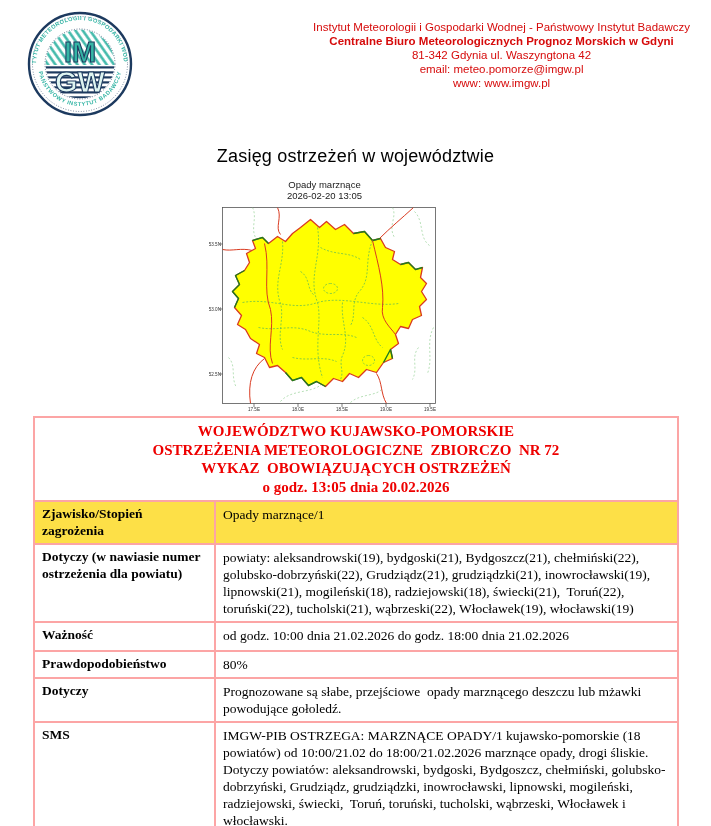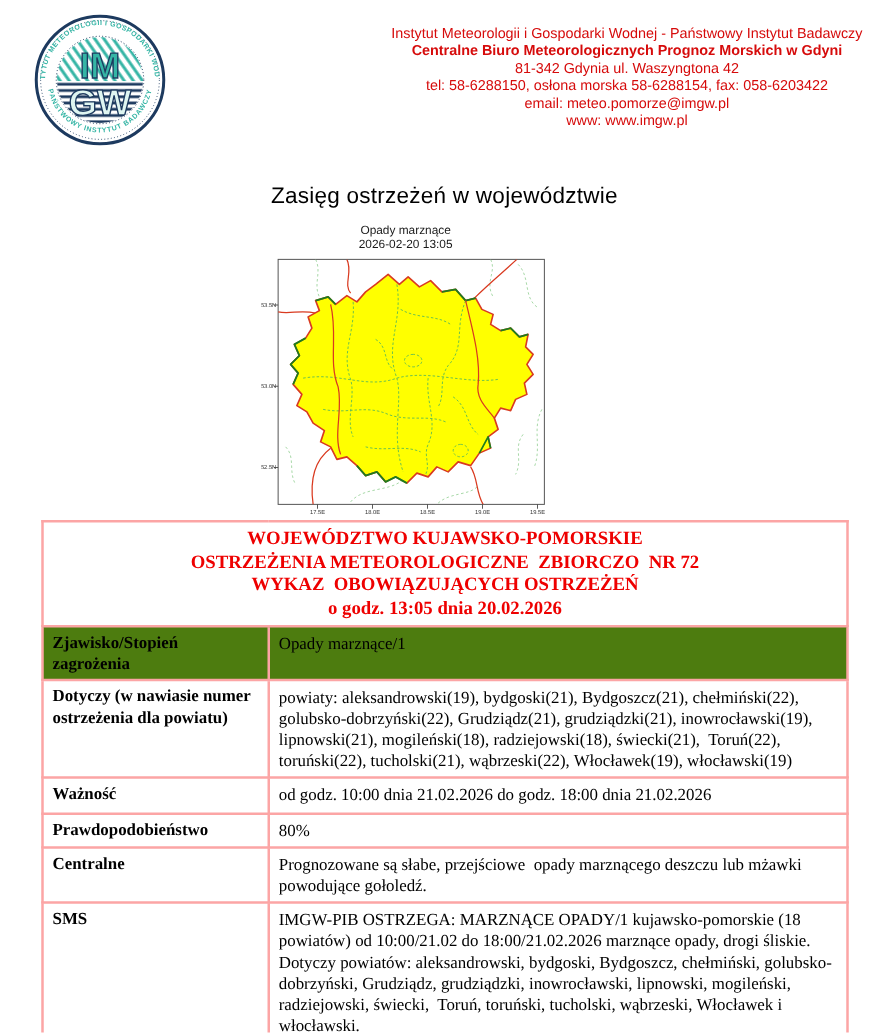--- a/index.html
+++ b/index.html
@@ -31,21 +31,21 @@
     border:2px solid #000;
   }
   table.warn td{border:2px solid #fca5a5;vertical-align:top;padding:4px 7px;}
   td.title-cell{text-align:center;padding:6px 4px;}
   .t-line{
     color:#ee0000;font-weight:bold;font-size:15px;line-height:18.5px;
     white-space:pre-wrap;
   }
   td.lbl{width:165px;font-weight:bold;white-space:pre-wrap;line-height:16.5px;}
   td.val{white-space:pre-wrap;line-height:17px;}
-  tr.hl td{background:#4d7c0f;}
+  tr.hl td{background:#fde047;}
   tr.r-zjaw td{height:19px;}
   tr.r-obszar td{height:64px;}
   tr.r-wazn td{height:19px;}
   tr.r-prawd td{height:17px;}
   tr.r-przeb td{height:29px;}
   tr.r-sms td{height:70px;}
 </style>
 </head>
 <body>
 
@@ -81,21 +81,20 @@
     <text font-family="Liberation Sans, sans-serif" font-size="5.6" font-weight="bold" fill="#35b5a5" letter-spacing="0.6">
       <textPath href="#arcBot" startOffset="50%" text-anchor="middle">PAŃSTWOWY INSTYTUT BADAWCZY</textPath>
     </text>
   </svg>
 </div>
 
 <div class="contact">
   <div>Instytut Meteorologii i Gospodarki Wodnej - Państwowy Instytut Badawczy</div>
   <div class="bold">Centralne Biuro Meteorologicznych Prognoz Morskich w Gdyni</div>
   <div>81-342 Gdynia ul. Waszyngtona 42</div>
-  <div>tel: 58-6288150, osłona morska 58-6288154, fax: 058-6203422</div>
   <div>email: meteo.pomorze@imgw.pl</div>
   <div>www: www.imgw.pl</div>
 </div>
 
 <div class="section-title">Zasięg ostrzeżeń w województwie</div>
 
 <div class="map-block">
   <div class="map-title">Opady marznące</div>
   <div class="map-title">2026-02-20 13:05</div>
 
@@ -211,21 +210,21 @@
   </tr>
   <tr class="r-wazn">
     <td class="lbl">Ważność</td>
     <td class="val">od godz. 10:00 dnia 21.02.2026 do godz. 18:00 dnia 21.02.2026</td>
   </tr>
   <tr class="r-prawd">
     <td class="lbl">Prawdopodobieństwo</td>
     <td class="val">80%</td>
   </tr>
   <tr class="r-przeb">
-    <td class="lbl">Centralne</td>
+    <td class="lbl">Dotyczy</td>
     <td class="val">Prognozowane są słabe, przejściowe  opady marznącego deszczu lub mżawki powodujące gołoledź.</td>
   </tr>
   <tr class="r-sms">
     <td class="lbl">SMS</td>
     <td class="val">IMGW-PIB OSTRZEGA: MARZNĄCE OPADY/1 kujawsko-pomorskie (18 powiatów) od 10:00/21.02 do 18:00/21.02.2026 marznące opady, drogi śliskie.  Dotyczy powiatów: aleksandrowski, bydgoski, Bydgoszcz, chełmiński, golubsko-dobrzyński, Grudziądz, grudziądzki, inowrocławski, lipnowski, mogileński, radziejowski, świecki,  Toruń, toruński, tucholski, wąbrzeski, Włocławek i włocławski.</td>
   </tr>
 
 </tbody>
   </table>
 

